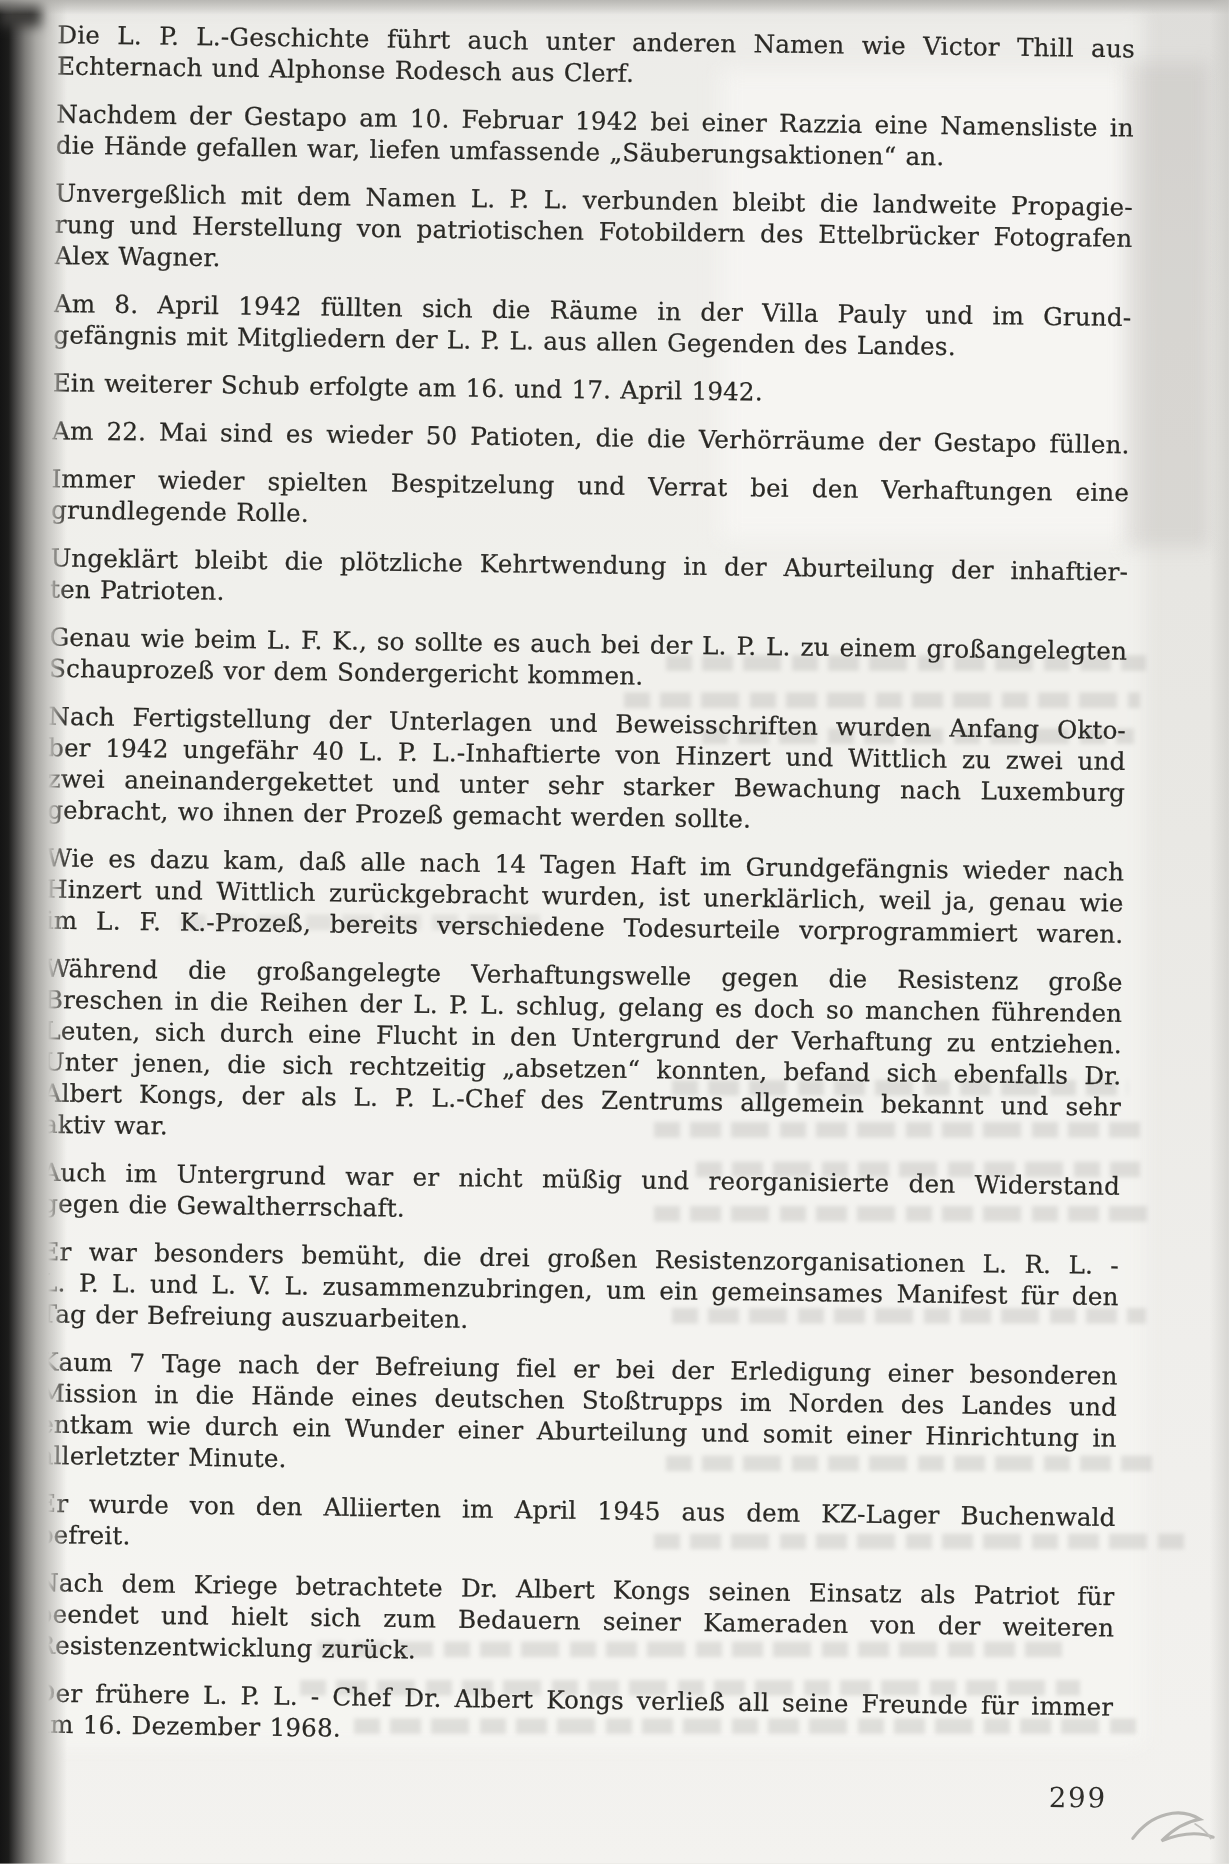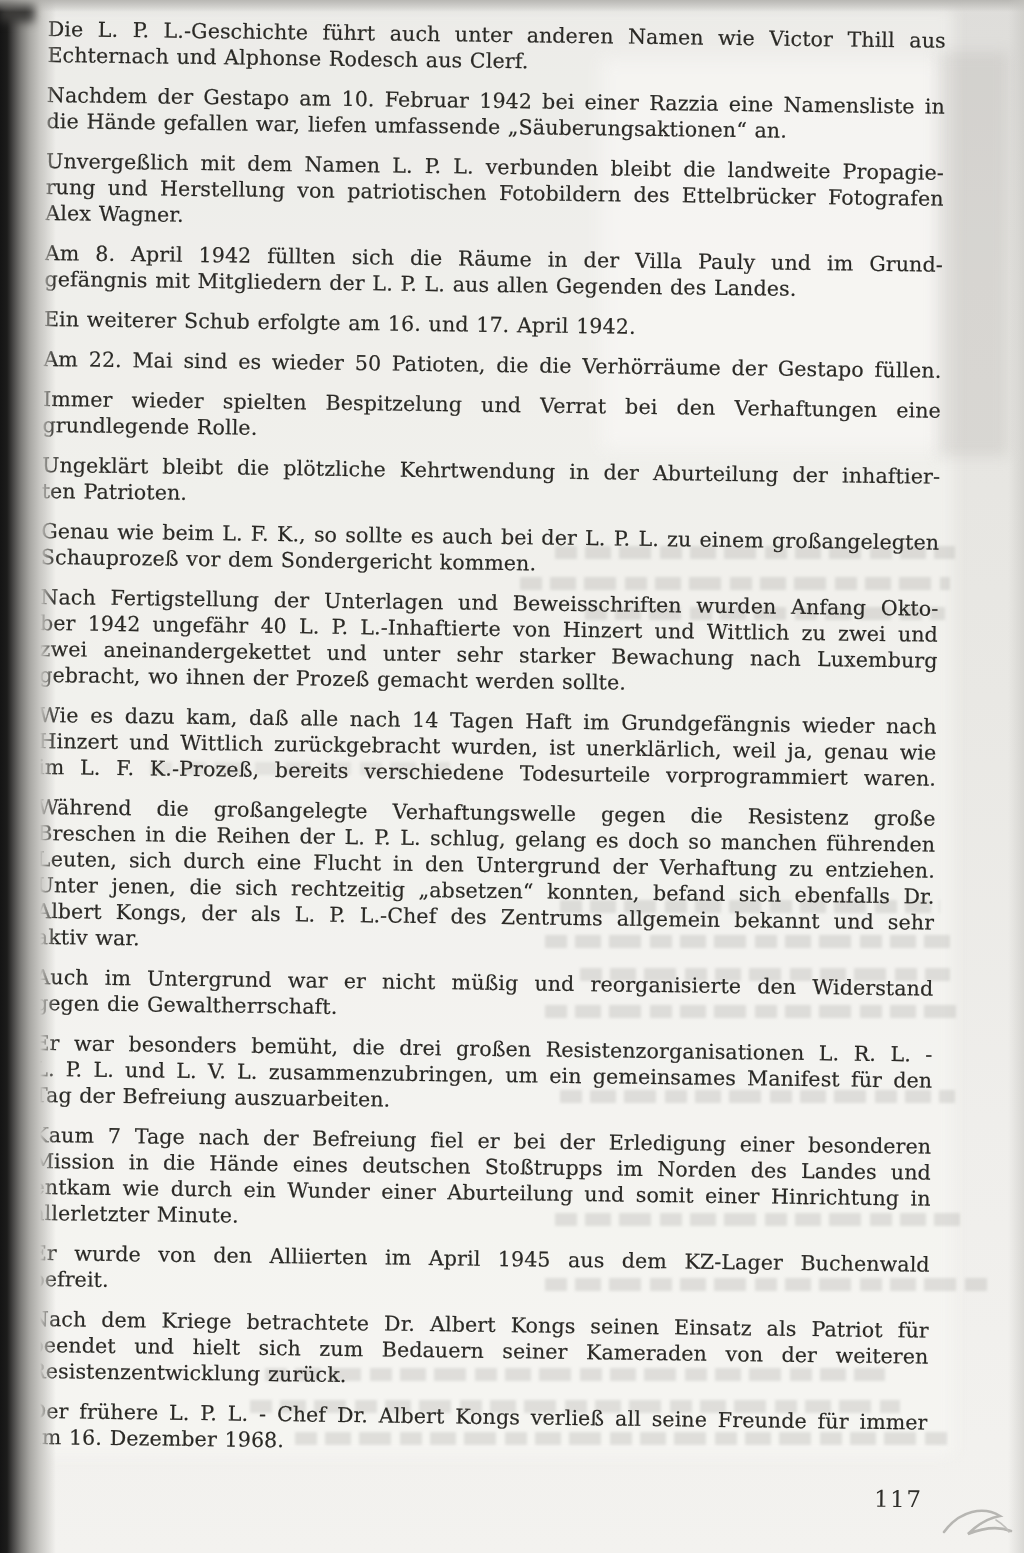--- a/index.html
+++ b/index.html
@@ -207,21 +207,21 @@
       <span class="line ll" style="display:block">Resistenzentwicklung zurück.</span>
     </p>
 
     <p class="para">
       <span class="line jl" style="display:block">Der frühere L. P. L. - Chef Dr. Albert Kongs verließ all seine Freunde für immer</span>
       <span class="line ll" style="display:block">am 16. Dezember 1968.</span>
     </p>
 
   </div>
 
-  <div class="page-number">117</div>
+  <div class="page-number">299</div>
 
   <svg class="smudge" width="82" height="60" viewBox="0 0 82 60">
     <path d="M6 42 C 22 20, 46 16, 62 26 C 50 28, 40 34, 30 44 C 45 38, 60 36, 73 41" fill="none" stroke="#a3a29e" stroke-width="2.6" stroke-linecap="round"></path>
     <path d="M58 30 C 63 33, 68 37, 71 42" fill="none" stroke="#b0afab" stroke-width="1.6" stroke-linecap="round"></path>
   </svg>
 
   <div class="binding"></div>
   <div class="corner-tl"></div>
   <div class="edge-top"></div>
   <div class="edge-right"></div>

